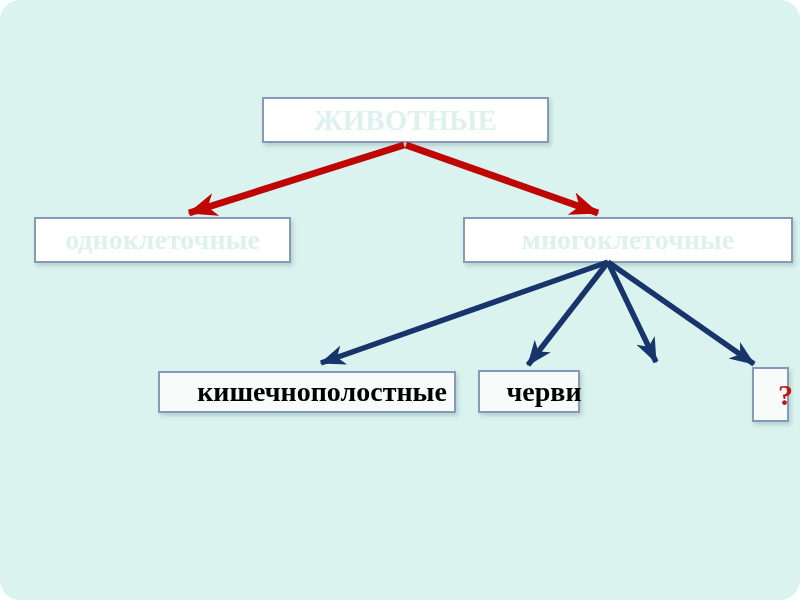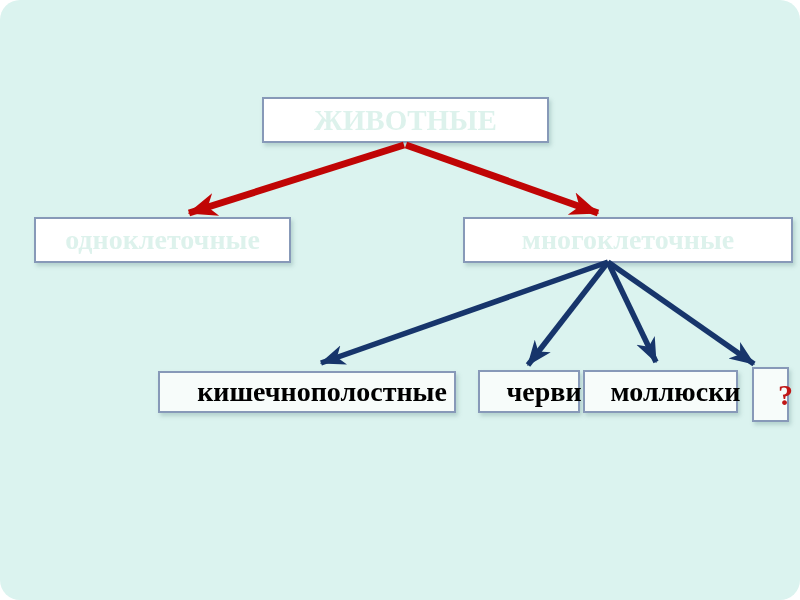--- a/index.html
+++ b/index.html
@@ -75,23 +75,20 @@
   </div>
 
   <div class="node dark" id="node-coelenterates">
     <span>кишечнополостные</span>
   </div>
 
   <div class="node dark" id="node-worms">
     <span>черви</span>
   </div>
 
-  <div class="node dark" id="node-mollusks">
-    <span>моллюски</span>
-  </div>
 
   <div class="node dark" id="node-unknown">
     <span>?</span>
   </div>
 
   <svg class="arrow-layer" viewBox="0 0 800 600" xmlns="http://www.w3.org/2000/svg">
     <defs>
       <marker id="head-red" viewBox="0 0 10 8" refX="9.5" refY="4" markerWidth="4.2" markerHeight="4.2" orient="auto-start-reverse">
         <path d="M0,0 L10,4 L0,8 L2.8,4 Z"></path>
       </marker>

